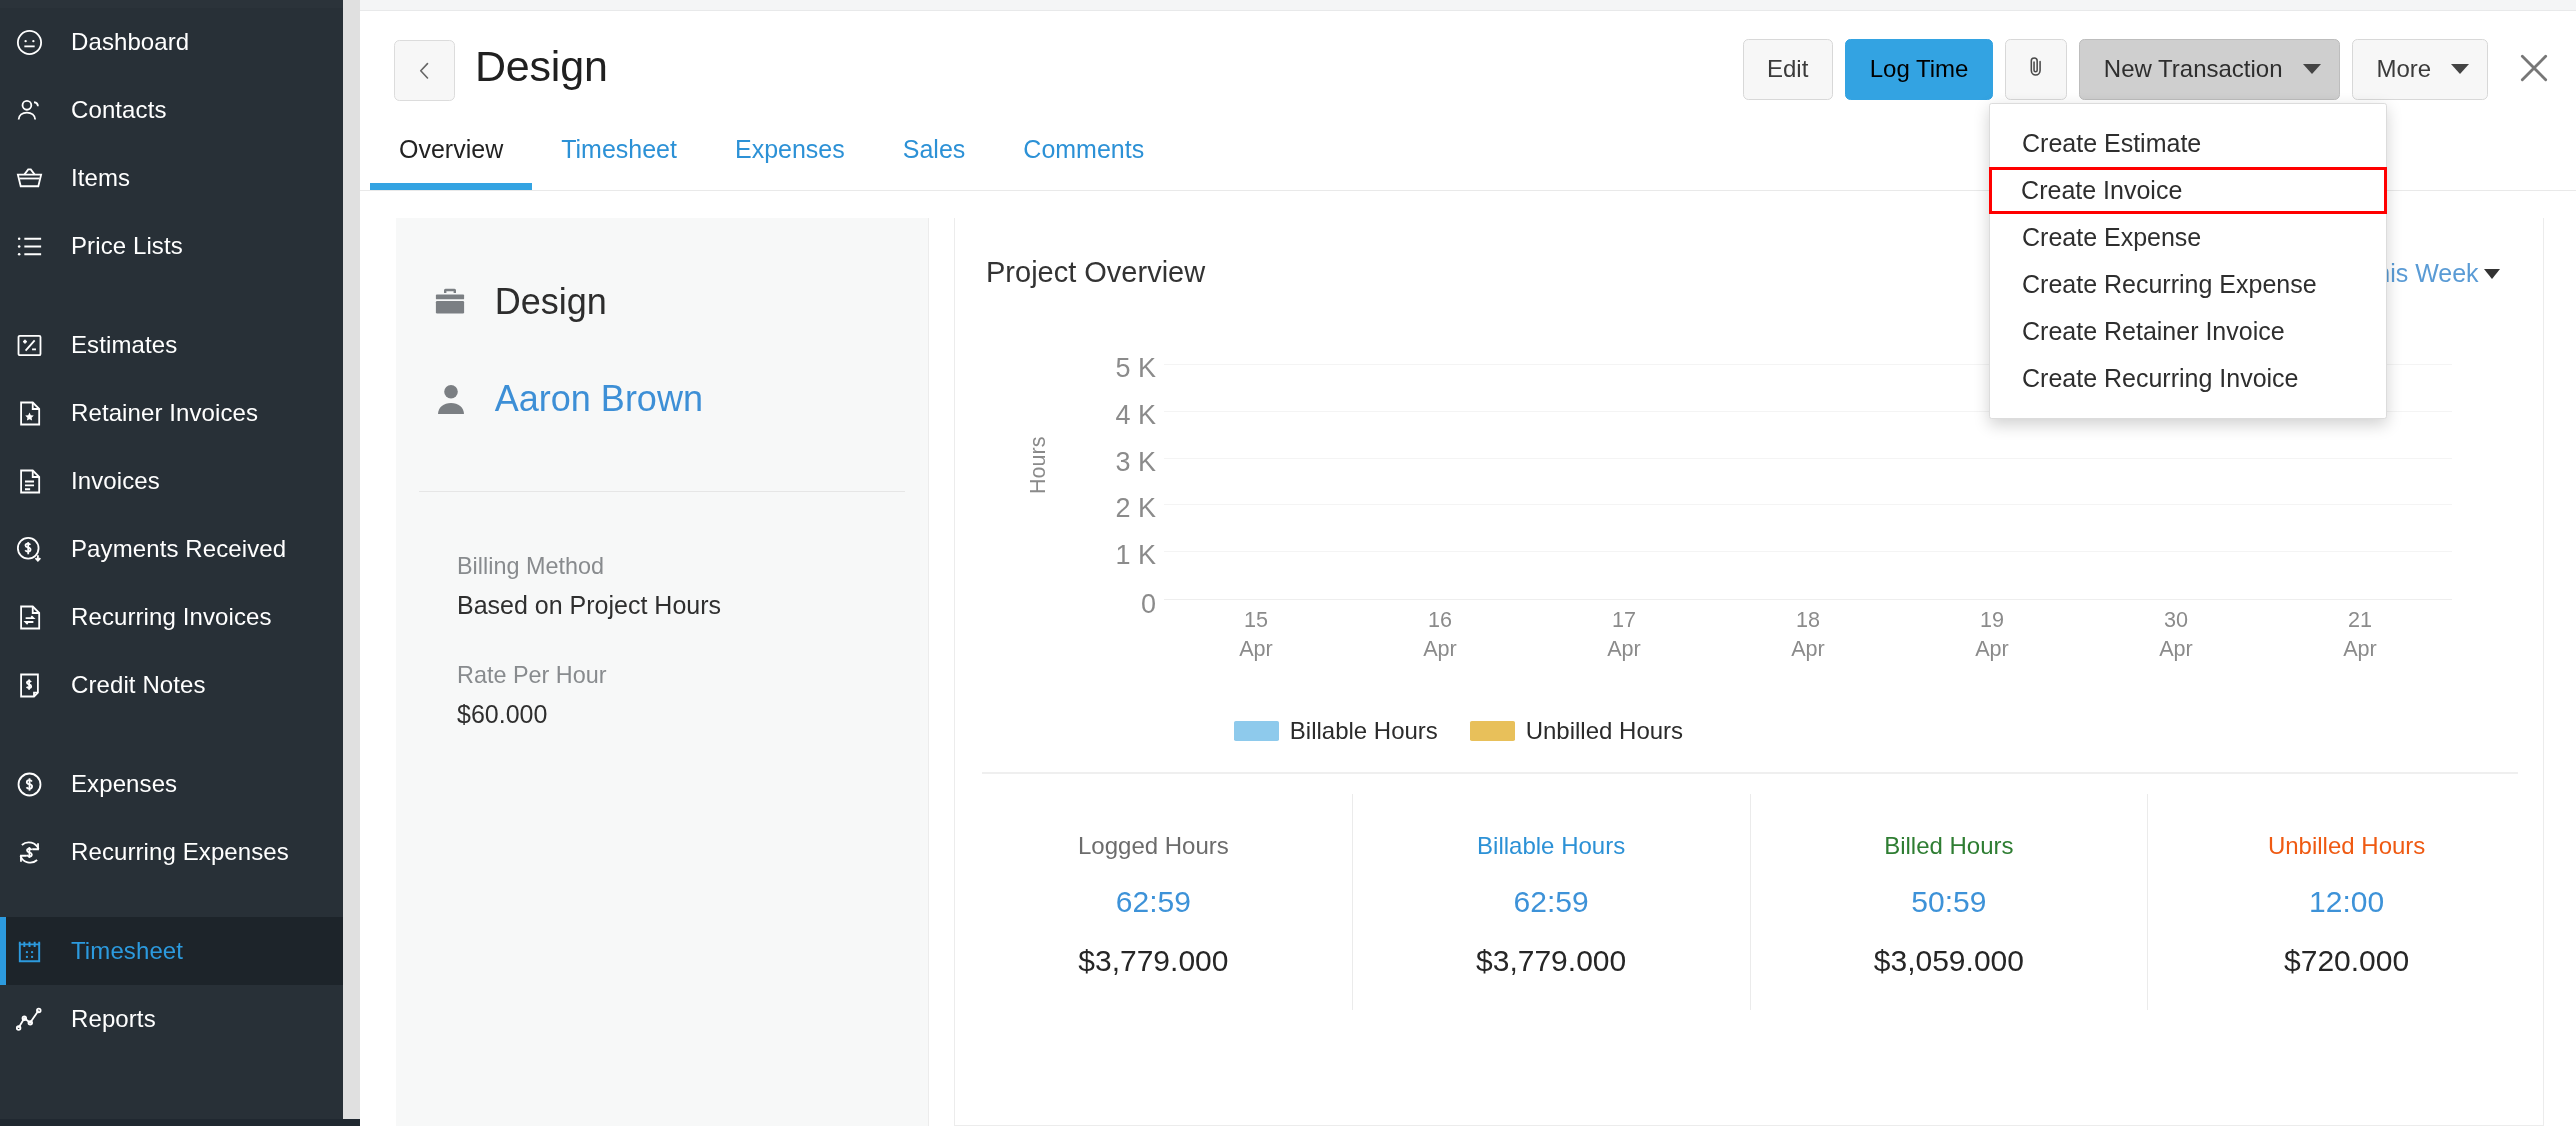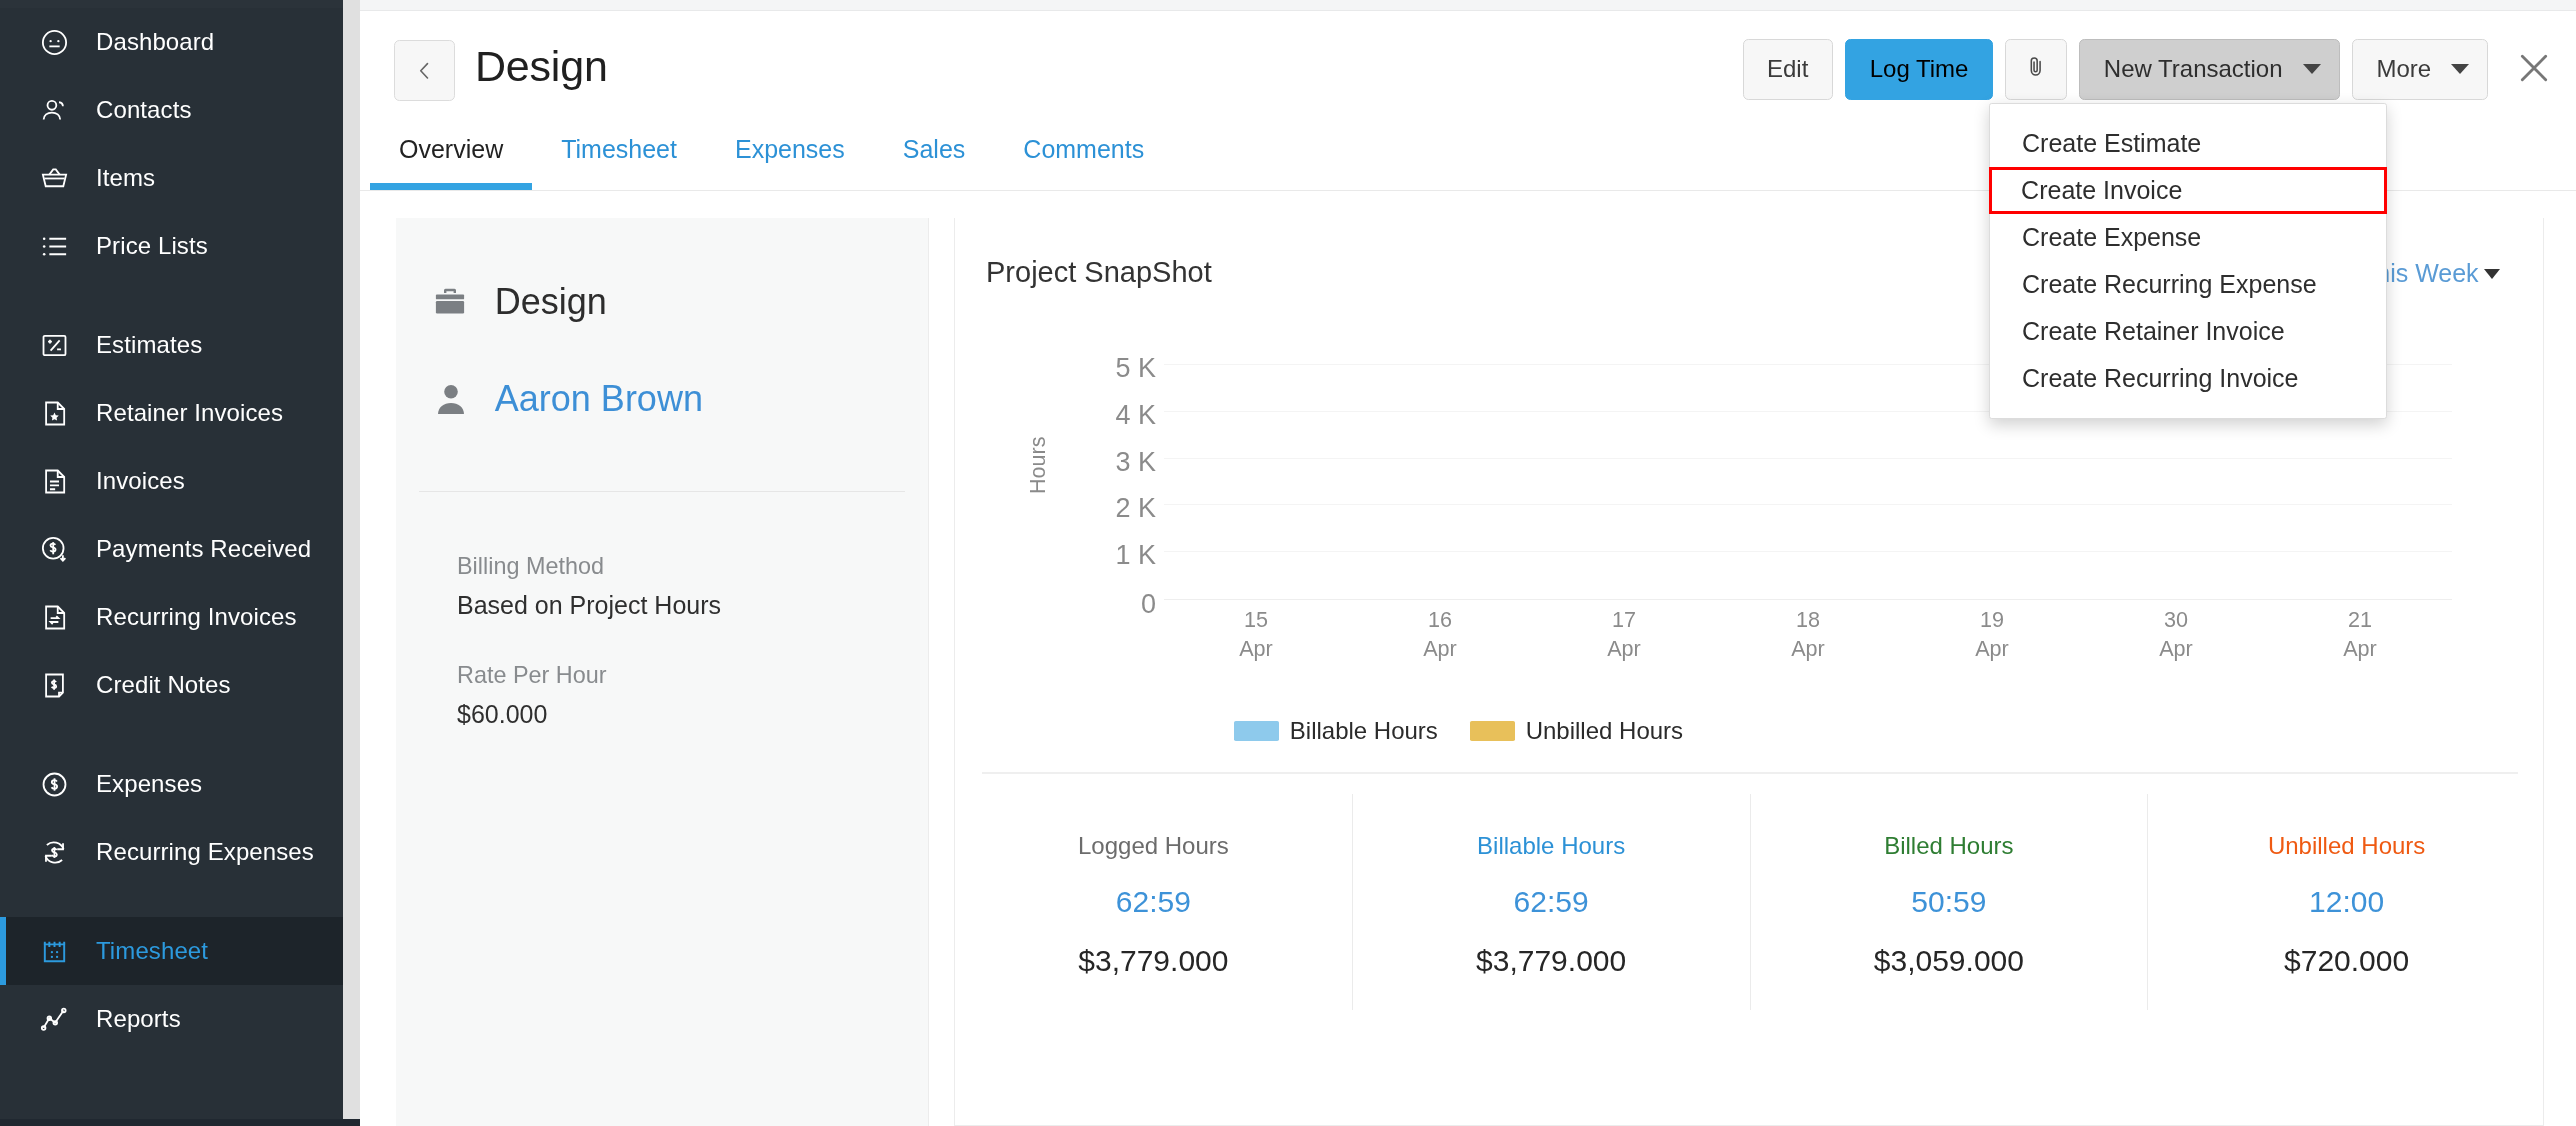--- a/index.html
+++ b/index.html
@@ -21,21 +21,21 @@
   }
   #sidebar-topline {
     position: absolute; left:0; top:0; width: 343px; height: 8px;
     background: #2b333a;
   }
   .nav-group { padding: 0; }
   .nav-item {
     position: relative;
     display: flex; align-items: center;
     height: 68px;
-    padding-left: 39px;
+    padding-left: 14px;
     color: #ffffff;
     font-size: 24px;
     letter-spacing: 0.1px;
     cursor: pointer;
     white-space: nowrap;
   }
   .nav-item .nav-ico {
     width: 41px; min-width:41px; height: 36px;
     display: flex; align-items: center; justify-content: flex-start;
     margin-right: 16px;
@@ -570,21 +570,21 @@
           <div class="field-value">Based on Project Hours</div>
         </div>
 
         <div class="field" style="top:444px;">
           <div class="field-label">Rate Per Hour</div>
           <div class="field-value">$60.000</div>
         </div>
       </div>
 
       <div id="snap-card">
-        <div id="snap-title">Project SnapShot</div>
+        <div id="snap-title">Project Overview</div>
         <div id="period-select">
           <span>This Week</span>
           <span class="caret-sm"></span>
         </div>
 
         <div id="chart">
           <div id="y-axis-title">Hours</div>
           <div id="y-ticks">
             <div class="y-tick" style="top:52px;">5 K</div>
             <div class="y-tick" style="top:99px;">4 K</div>

